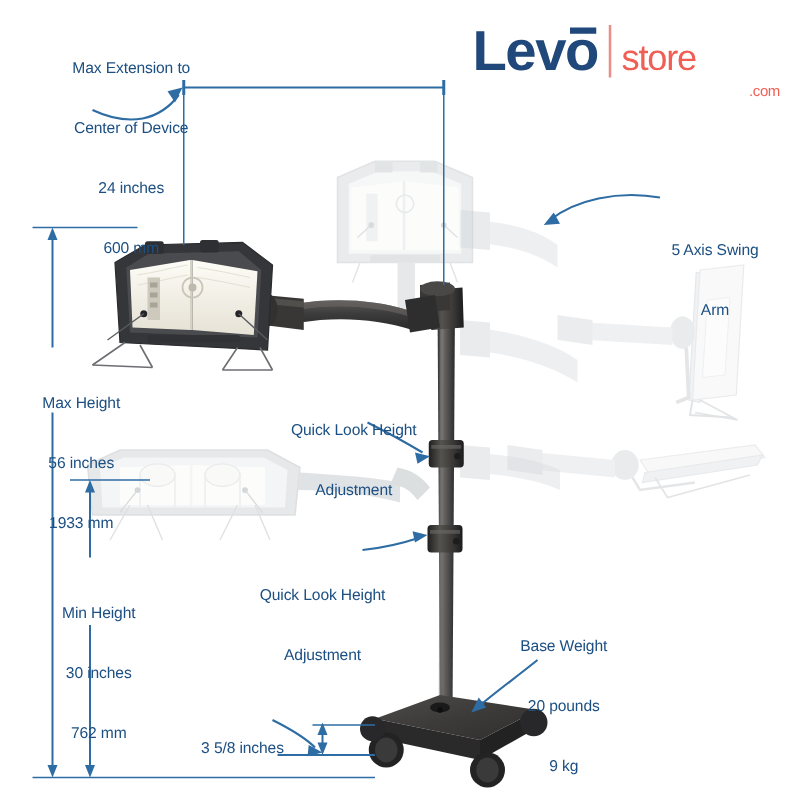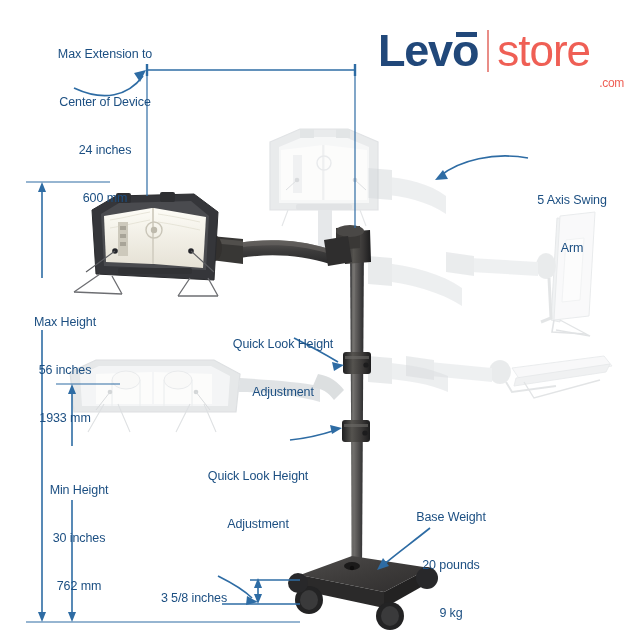--- a/index.html
+++ b/index.html
@@ -29,21 +29,21 @@
     font-size: 12.5px;
     line-height: 1.28;
     text-align: center;
     white-space: pre;
     letter-spacing: -0.1px;
   }
   
   .logo {
     position: absolute;
     left: 378px;
-    top: 28px;
+    top: 18px;
     width: 248px;
     height: 74px;
   }
   .logo-row {
     display: flex;
     align-items: baseline;
     height: 46px;
   }
   .logo-levo {
     position: relative;
@@ -63,21 +63,21 @@
   }
   .logo-divider {
     width: 2px;
     height: 42px;
     background: #e98d87;
     margin: 0 8px 0 9px;
     align-self: center;
   }
   .logo-store {
     color: #ef5f55;
-    font-size: 44px;
+    font-size: 29px;
     font-weight: normal;
     letter-spacing: -1px;
     line-height: 46px;
   }
   .logo-com {
     text-align: right;
     color: #ef5f55;
     font-size: 12px;
     letter-spacing: -0.3px;
     margin-top: 2px;

